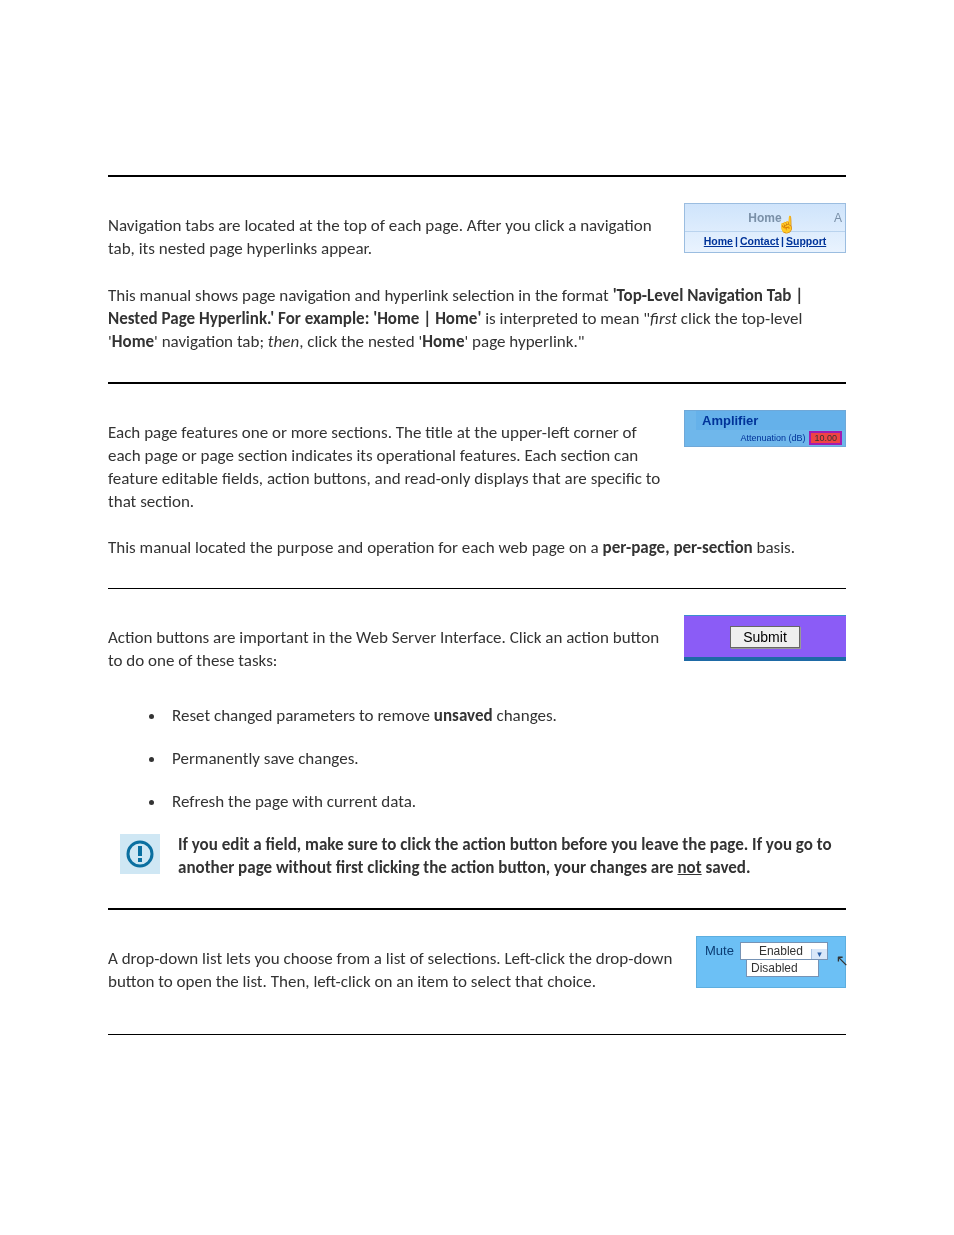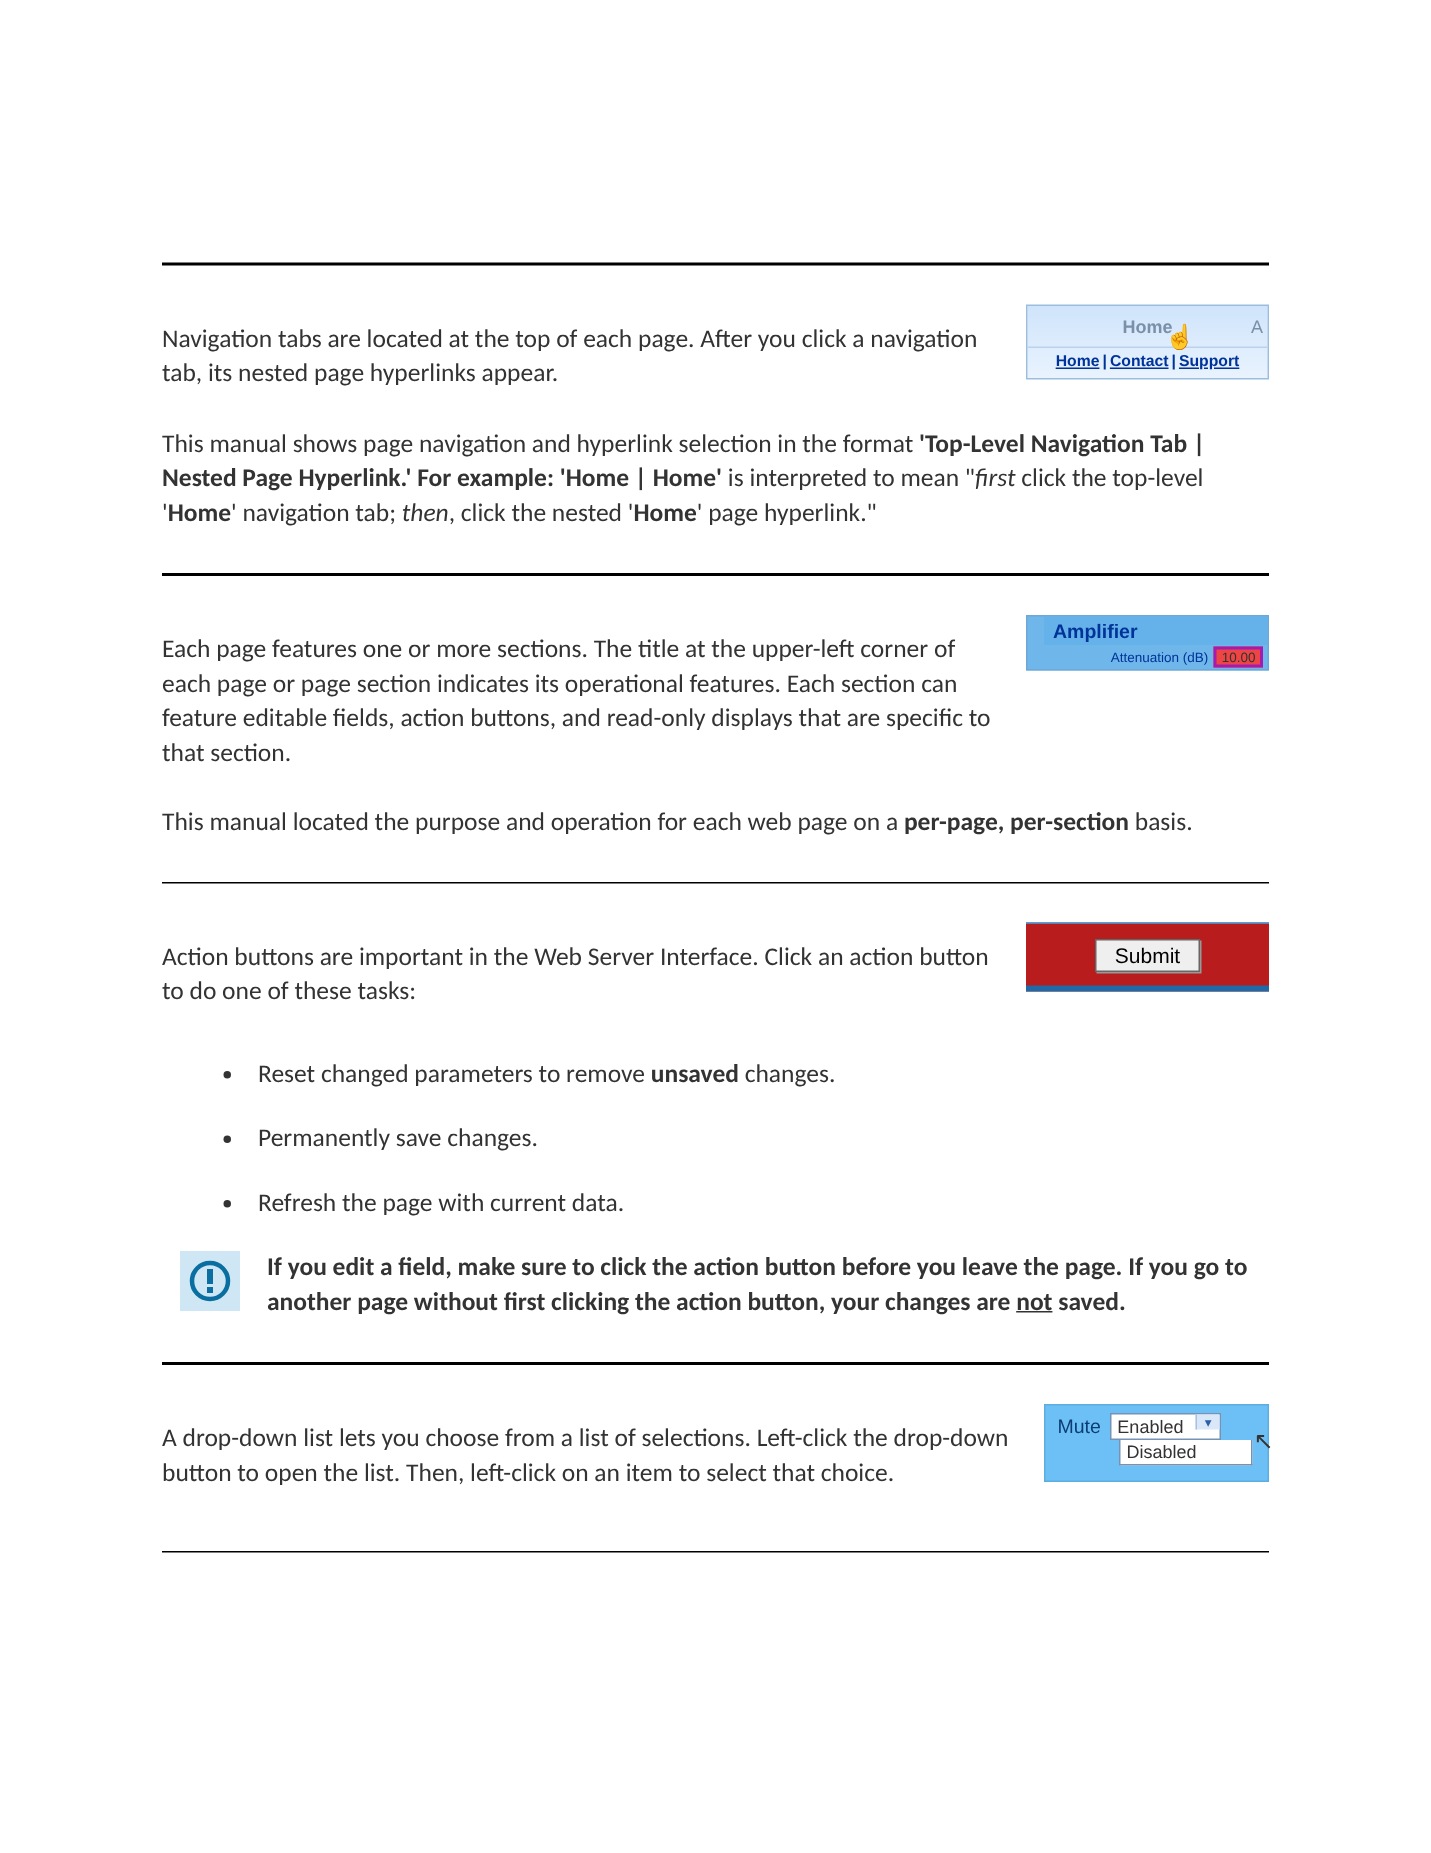--- a/index.html
+++ b/index.html
@@ -129,21 +129,21 @@
     background: #ef4444;
     border: 2px solid #a21caf;
     font-size: 9px;
     padding: 0 3px;
     min-width: 28px;
   }
   
   .submit-ill {
     width: 162px;
     height: 46px;
-    background: #b91c1c;
+    background: #8b5cf6;
     border-top: 1px solid #3a8fcf;
     border-bottom: 4px solid #1e6aa6;
     display: flex;
     align-items: center;
     justify-content: center;
   }
   .submit-ill button {
     background: #efefef;
     border: 1px solid #666;
     font-family: Tahoma, Arial, sans-serif;
@@ -168,22 +168,23 @@
     align-items: center;
   }
   .dd-ill .mlabel {
     color: #0b3d74;
     font-size: 13px;
   }
   .dd-ill .selbox {
     background: #fff;
     border: 1px solid #7693b5;
     display: flex;
-    align-items: flex-start;
+    align-items: flex-end;
     height: 18px;
+    padding-left: 14px;
   }
   .dd-ill .selbox .opt {
     padding: 0 8px 0 4px;
     font-size: 12px;
     line-height: 16px;
   }
   .dd-ill .selbox .arrow {
     width: 16px;
     background: #d9e7f9;
     border-left: 1px solid #a8c2e2;
@@ -193,21 +194,21 @@
     align-items: center;
     justify-content: center;
   }
   .dd-ill .opt2 {
     margin-left: 41px;
     background: #fff;
     border: 1px solid #7693b5;
     border-top: none;
     font-size: 12px;
     padding: 0 4px;
-    width: 89px;
+    width: 73px;
     line-height: 16px;
   }
   .dd-ill .cursor-arrow {
     position: absolute;
     top: 14px;
     right: -4px;
     font-size: 16px;
     color: #333;
   }
   

